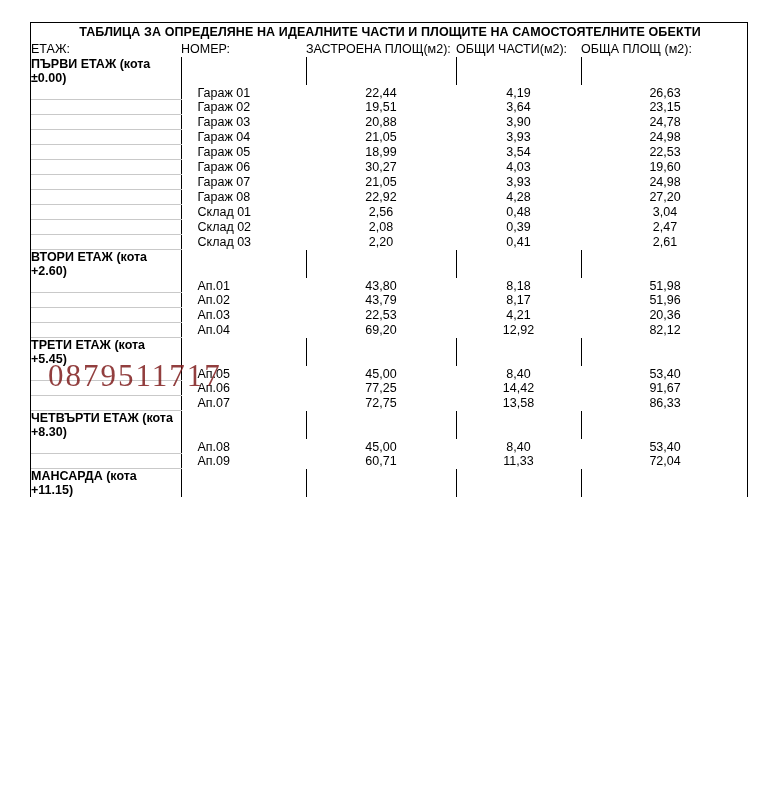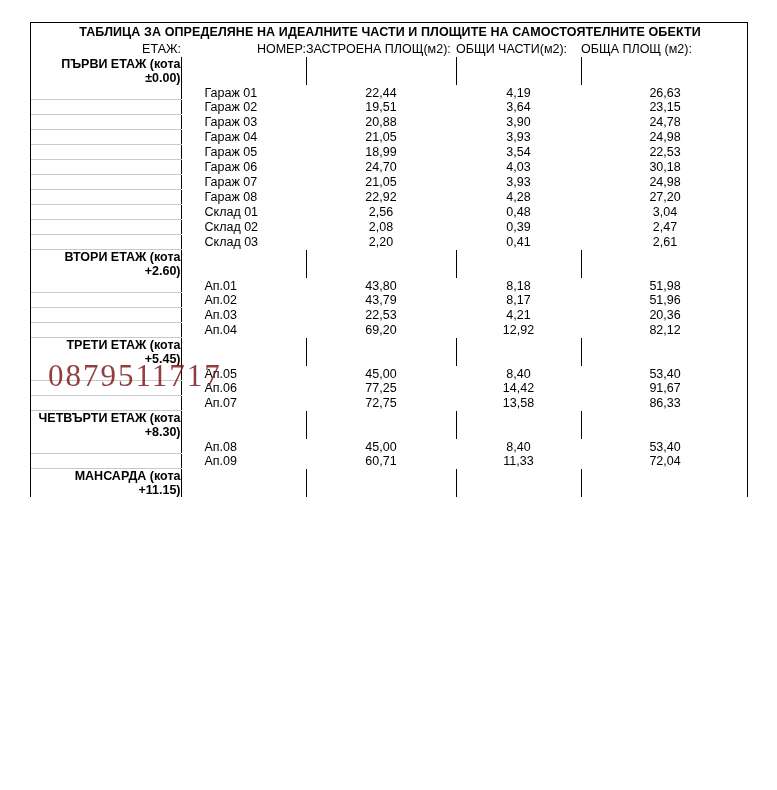--- a/index.html
+++ b/index.html
@@ -52,40 +52,39 @@
   }
   .hdr td {
     text-align: left;
     font-size: 12.5px;
     padding: 12px 4px 14px 4px;
     border-bottom: 1px solid #000;
     vertical-align: middle;
     line-height: 1.3;
   }
   .hdr td.left {
-    text-align: right;
+    text-align: left;
   }
   .sect td {
     font-weight: bold;
     font-size: 12.5px;
     padding: 6px 0 6px 8px;
     border-top: 1px solid #000;
     border-bottom: 1px solid #000;
-    text-align: right;
   }
   .sect td.sep {
     border-left: 1px solid #000;
   }
   .row td {
     font-size: 12.5px;
     padding: 4px 0 4px 0;
     border-bottom: 1px solid #c9c9c9;
   }
   .row td.name {
-    padding-left: 23px;
+    padding-left: 16px;
     text-align: left;
     border-left: 1px solid #000;
   }
   .row td.num {
     text-align: center;
   }
   .row td.blank {
     border-bottom: 1px solid #c9c9c9;
   }
   .col-floor { width: 150px; }
@@ -171,23 +170,23 @@
           <tr class="row">
             <td class="blank">&nbsp;</td>
             <td class="name">Гараж 05</td>
             <td class="num">18,99</td>
             <td class="num">3,54</td>
             <td class="num">22,53</td>
           </tr>
           <tr class="row">
             <td class="blank">&nbsp;</td>
             <td class="name">Гараж 06</td>
-            <td class="num">24,70</td>
+            <td class="num">30,27</td>
             <td class="num">4,03</td>
-            <td class="num">30,18</td>
+            <td class="num">19,60</td>
           </tr>
           <tr class="row">
             <td class="blank">&nbsp;</td>
             <td class="name">Гараж 07</td>
             <td class="num">21,05</td>
             <td class="num">3,93</td>
             <td class="num">24,98</td>
           </tr>
           <tr class="row">
             <td class="blank">&nbsp;</td>

